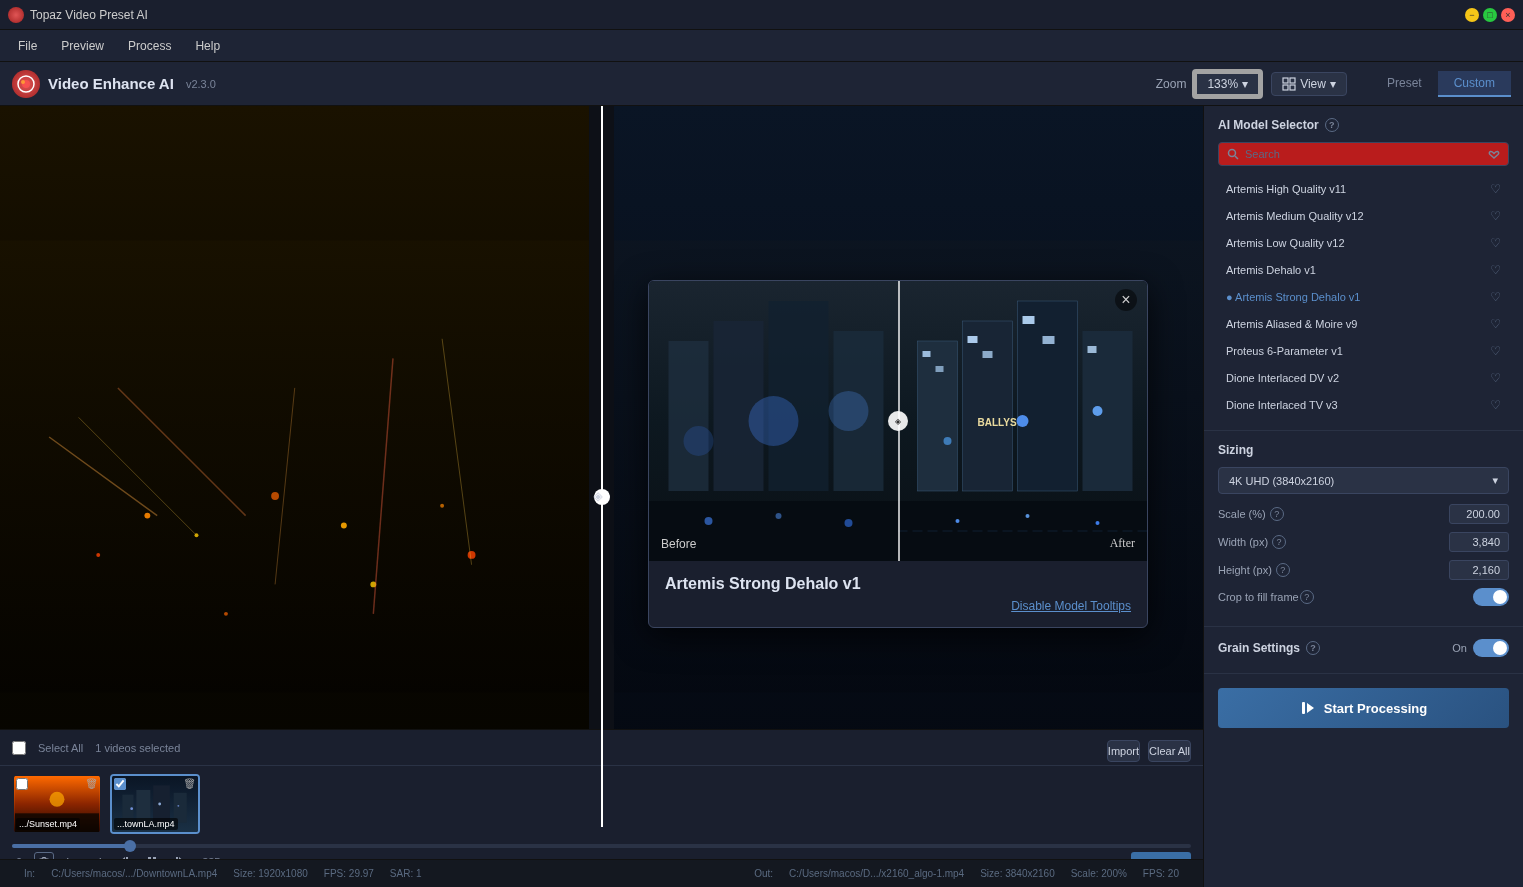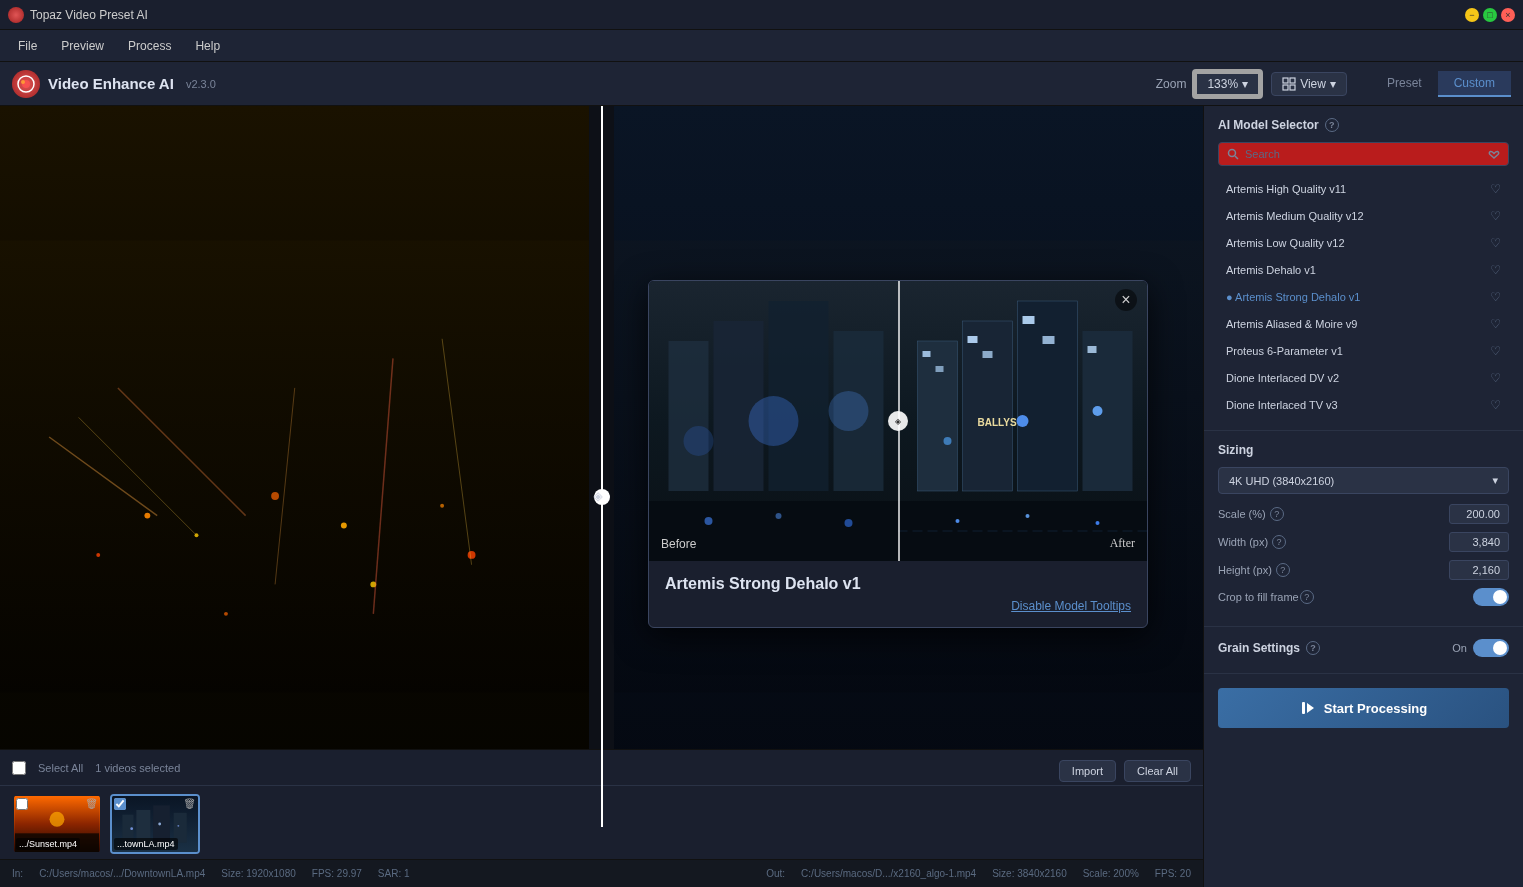--- a/index.html
+++ b/index.html
@@ -55,31 +55,31 @@
     .time-display { font-size: 11px; color: #7a8499; margin: 0 4px; }
     .ctrl-btn { background: transparent; border: none; cursor: pointer; color: #9aa3b5; padding: 3px; display: flex; align-items: center; justify-content: center; font-size: 14px; }
     .scrubber-icon { width: 20px; height: 20px; border: 1px solid #5a6a85; border-radius: 3px; display: flex; align-items: center; justify-content: center; font-size: 9px; color: #9aa3b5; cursor: pointer; }
 
     
     #clip-list-bar { background: #1a1f2e; border-top: 1px solid #111; height: 110px; }
     #clip-list-header { display: flex; align-items: center; padding: 6px 12px; gap: 12px; border-bottom: 1px solid #2a3245; height: 36px; }
     .select-all-check { width: 14px; height: 14px; accent-color: #5b8fcc; cursor: pointer; }
     .selected-label { font-size: 11px; color: #7a8499; }
     .clip-list-btns { margin-left: auto; display: flex; gap: 8px; }
-    .list-btn { background: #2a3245; border: 1px solid #3a4560; border-radius: 4px; padding: 4px 12px; font-size: 11px; color: #cdd3e0; cursor: pointer; margin-top: 6px; }
+    .list-btn { background: #2a3245; border: 1px solid #3a4560; border-radius: 4px; padding: 4px 0; font-size: 11px; color: #cdd3e0; cursor: pointer; margin-top: 6px; }
     #clips-container { display: flex; gap: 8px; padding: 8px 12px; overflow-x: auto; height: 74px; }
     .clip-item { width: 90px; height: 60px; border-radius: 4px; overflow: hidden; cursor: pointer; position: relative; flex-shrink: 0; border: 2px solid transparent; }
     .clip-item.selected { border-color: #5b8fcc; }
     .clip-thumb-bg { width: 100%; height: 100%; }
     .clip-name { position: absolute; bottom: 2px; left: 2px; font-size: 9px; color: #fff; background: rgba(0,0,0,0.6); padding: 1px 3px; border-radius: 2px; max-width: 80px; overflow: hidden; text-overflow: ellipsis; white-space: nowrap; }
     .clip-check { position: absolute; top: 2px; left: 2px; width: 12px; height: 12px; accent-color: #5b8fcc; cursor: pointer; }
     .clip-del { position: absolute; top: 2px; right: 2px; font-size: 10px; color: #aaa; cursor: pointer; }
 
     
-    #statusbar { background: #141820; height: 28px; display: flex; align-items: center; padding: 0 12px; font-size: 10px; color: #5a6a80; border-top: 1px solid #111; gap: 16px; }
+    #statusbar { background: #141820; height: 28px; display: flex; align-items: center; padding: 0 24px; font-size: 10px; color: #5a6a80; border-top: 1px solid #111; gap: 16px; margin-top: 20px; }
 
     
     #right-panel { width: 320px; background: #1e2435; border-left: 1px solid #111; display: flex; flex-direction: column; overflow-y: auto; }
     #right-panel::-webkit-scrollbar { width: 6px; }
     #right-panel::-webkit-scrollbar-track { background: #1a1f2e; }
     #right-panel::-webkit-scrollbar-thumb { background: #3a4560; border-radius: 3px; }
 
     .panel-section { padding: 12px 14px; border-bottom: 1px solid #2a3245; }
     .section-title { font-size: 12px; font-weight: 600; color: #cdd3e0; margin-bottom: 10px; display: flex; align-items: center; gap: 6px; }
     .help-icon { width: 14px; height: 14px; border: 1px solid #5a6a85; border-radius: 50%; display: flex; align-items: center; justify-content: center; font-size: 9px; color: #7a8499; cursor: pointer; }

